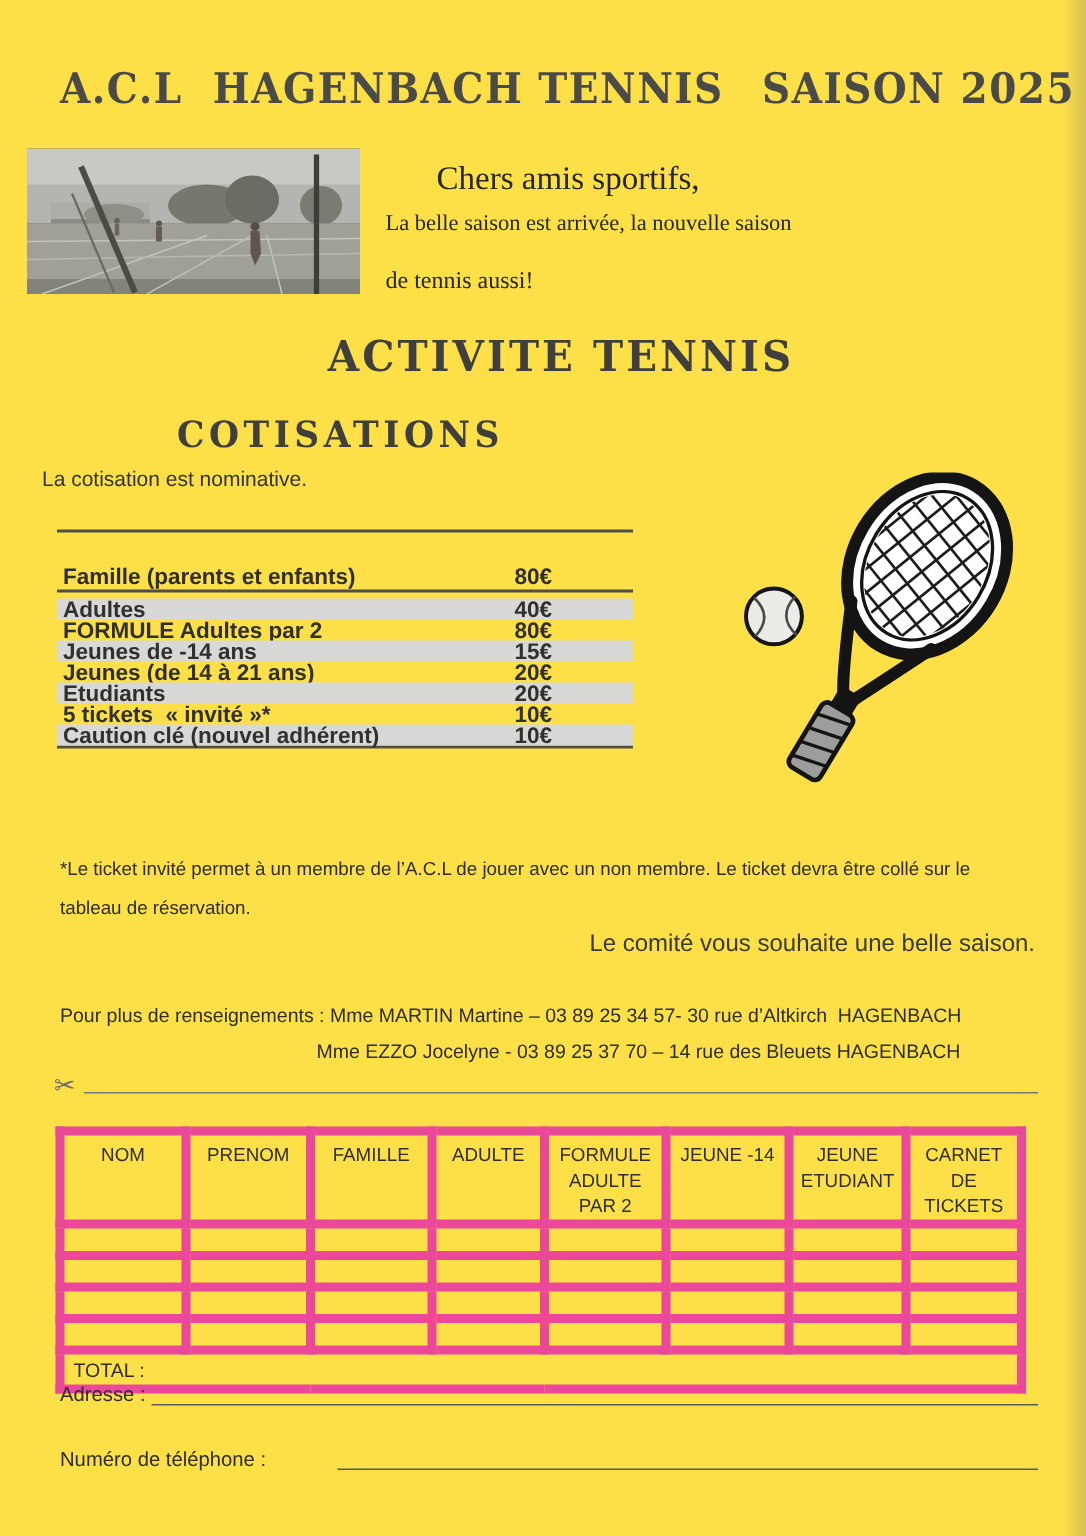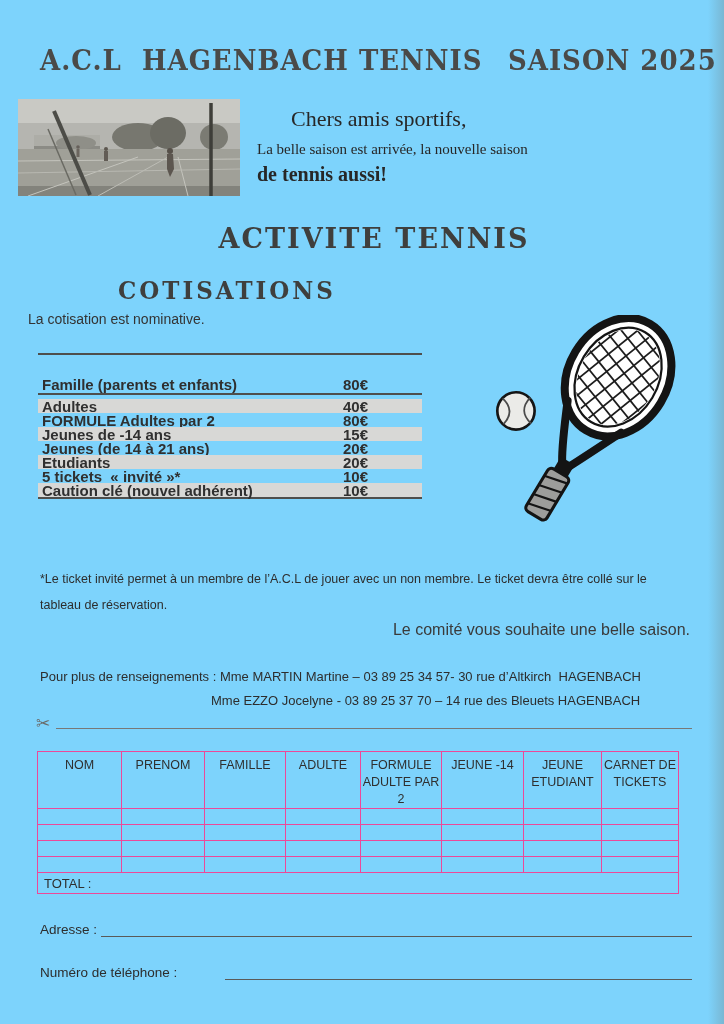--- a/index.html
+++ b/index.html
@@ -1,36 +1,36 @@
 <!DOCTYPE html>
 <html><head>
 <meta charset="utf-8">
 <style>
   html,body{margin:0;padding:0;}
   body{background:#e8e8e6;}
   .page{
     position:relative; width:724px; height:1024px; margin:0 auto;
-    background:#7dd3fc; overflow:hidden;
+    background:#fde047; overflow:hidden;
     font-family:"Liberation Sans", sans-serif; color:#2f2f2f;
   }
   .edge-shadow{position:absolute; top:0; right:0; width:16px; height:100%;
     background:linear-gradient(to right, rgba(110,110,105,0), rgba(110,110,105,0.28));}
   
   .deco{
     font-family:"DejaVu Serif", serif; font-weight:700; color:#4a4a48;
     letter-spacing:1px; white-space:pre; transform:scaleY(1.08); transform-origin:top left;
   }
   .title-left{position:absolute; left:40px; top:44px; font-size:26px;}
   .title-right{position:absolute; left:508px; top:44px; font-size:26px;}
   
   .photo{position:absolute; left:18px; top:99px; width:222px; height:97px;}
   .intro-serif{font-family:"Liberation Serif", serif; color:#272727;}
   .greeting{position:absolute; left:291px; top:106px; font-size:22px;}
   .intro-line1{position:absolute; left:257px; top:141px; font-size:15px;}
-  .intro-line2{position:absolute; left:257px; top:163px; font-size:20px;font-weight:bold;}
+  .intro-line2{position:absolute; left:257px; top:179px; font-size:16px;}
   
   .stencil{font-family:"DejaVu Serif", serif; font-weight:700; color:#3f3f3d; letter-spacing:2px; transform:scaleY(1.05); transform-origin:top left;}
   .activity-heading{position:absolute; left:0; top:222px; width:724px; text-align:center; font-size:27px; padding-left:24px; box-sizing:border-box;}
   .cotis-heading{position:absolute; left:118px; top:276px; font-size:23px; letter-spacing:3px;}
   .cotis-note{position:absolute; left:28px; top:311px; font-size:14px; color:#333;}
   
   .price-table{position:absolute; left:38px; top:353px; width:384px; font-size:15px;}
   .fam-row{border-top:2px solid #4e4e4c; border-bottom:2px solid #4e4e4c; height:38px;
     display:flex; align-items:flex-end; position:relative; font-weight:700;}
   .fam-row .plabel{margin-left:4px;}
@@ -45,21 +45,21 @@
   .footnote{position:absolute; left:40px; top:566px; width:655px; font-size:12.5px; line-height:26px; color:#2d2d2d;}
   .comite{position:absolute; left:0; top:621px; width:690px; text-align:right; font-size:16px; color:#3a3a3a;}
   .contact1{position:absolute; left:40px; top:669px; font-size:13px; white-space:pre; color:#2d2d2d;}
   .contact2{position:absolute; left:211px; top:693px; font-size:13px; color:#2d2d2d;}
   
   .cutline{position:absolute; left:36px; top:712px; width:656px; height:20px;}
   .scissors{position:absolute; left:0; top:1px; font-size:17px; color:#6a6a68;}
   .cutline .line{position:absolute; left:20px; right:0; top:16px; border-top:1.5px solid #787876;}
   
   .reg-table{position:absolute; left:37px; top:751px; border-collapse:collapse; table-layout:fixed; width:641px; font-size:12.5px; color:#2f2f2f;}
-  .reg-table th, .reg-table td{border:1px solid #ec4899; font-weight:400; padding:0;margin-top:12px;}
+  .reg-table th, .reg-table td{border:6px solid #ec4899; font-weight:400; padding:0;margin-top:12px;}
   .reg-table th{height:51px; vertical-align:top; text-align:center; padding-top:5px; line-height:1.35; font-weight:400;}
   .reg-table td{height:15px;}
   .reg-table .total-cell{height:20px; text-align:left; padding-left:6px; font-size:13px;}
   
   .field{position:absolute; left:40px; display:flex; align-items:flex-end; width:652px; font-size:13.5px; color:#2d2d2d;}
   .field-adresse{top:920px;}
   .field-phone{top:963px;gap:44px;}
   .field .flabel{white-space:pre; padding-bottom:0px;}
   .field .fline{flex:1; border-bottom:1.3px solid #5a5a58; margin-left:4px; height:16px;}
 </style>

